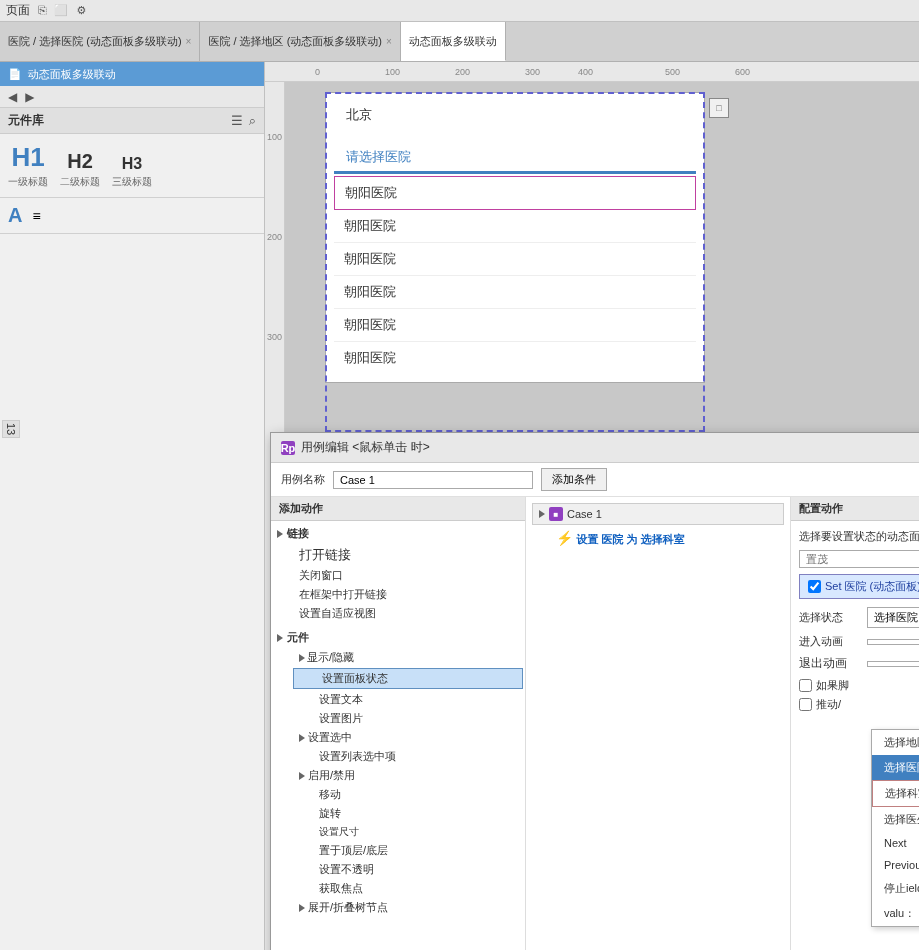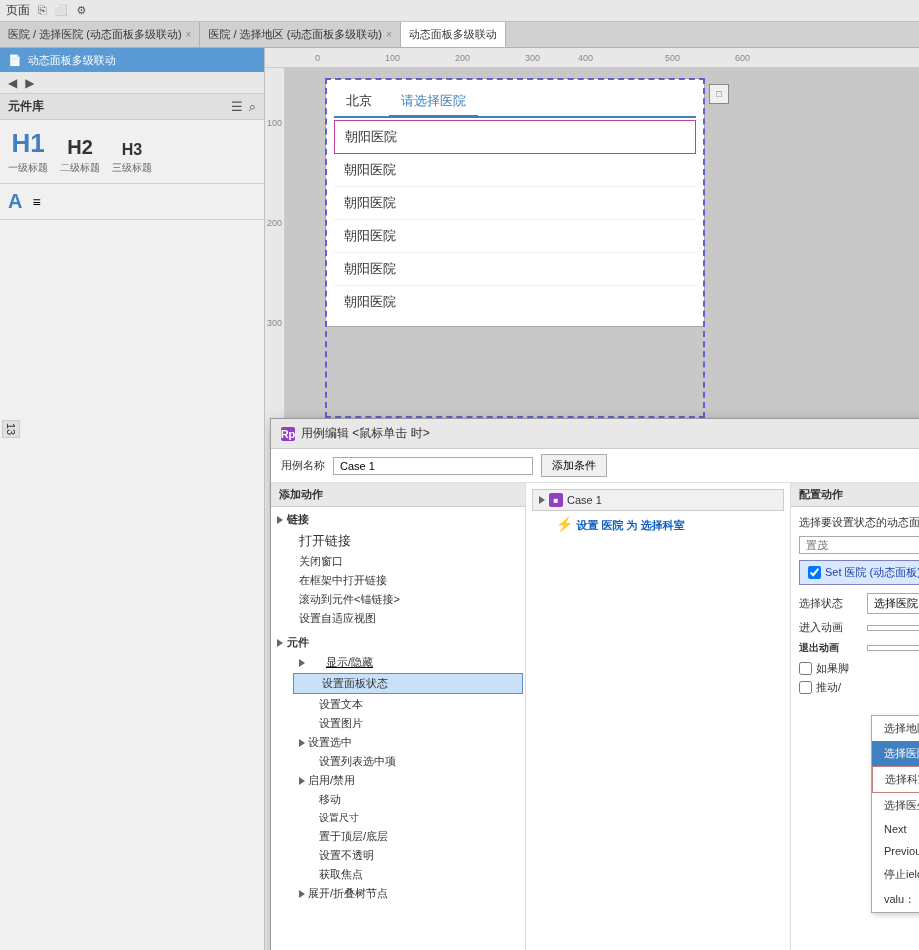--- a/index.html
+++ b/index.html
@@ -10,21 +10,21 @@
 </head>
 <body>
 
 <div style="display:flex; height:22px; background:#e8e8e8; border-bottom:1px solid #c0c0c0; align-items:center; padding:0 6px; gap:8px;">
   <span style="font-size:12px; color:#333;">页面</span>
   <span style="font-size:11px; color:#555; cursor:pointer;">⎘</span>
   <span style="font-size:11px; color:#555; cursor:pointer;">⬜</span>
   <span style="font-size:11px; color:#555; cursor:pointer;">⚙</span>
 </div>
 
-<div style="display:flex; align-items:stretch; background:#d0d0d0; height:26px; border-bottom:1px solid #b0b0b0;">
+<div style="display:flex; align-items:stretch; background:#d0d0d0; height:40px; border-bottom:1px solid #b0b0b0;">
   <div style="display:flex;align-items:center;padding:0 8px;background:#d0d0d0;border-right:1px solid #b0b0b0;font-size:11px;color:#333;gap:4px;cursor:pointer;">
     <span>医院 / 选择医院 (动态面板多级联动)</span>
     <span style="font-size:10px;color:#888;cursor:pointer;">×</span>
   </div>
   <div style="display:flex;align-items:center;padding:0 8px;background:#d0d0d0;border-right:1px solid #b0b0b0;font-size:11px;color:#333;gap:4px;cursor:pointer;">
     <span>医院 / 选择地区 (动态面板多级联动)</span>
     <span style="font-size:10px;color:#888;cursor:pointer;">×</span>
   </div>
   <div style="display:flex;align-items:center;padding:0 8px;background:#fff;border-right:1px solid #b0b0b0;font-size:11px;color:#333;gap:4px;cursor:pointer;border-bottom:1px solid #fff;">
     <span>动态面板多级联动</span>
@@ -100,21 +100,21 @@
       <span style="position:absolute;top:150px;left:2px;">200</span>
       <span style="position:absolute;top:250px;left:2px;">300</span>
     </div>
 
     <div style="position:absolute;top:20px;left:20px;right:0;bottom:0;">
 
       <div style="position:absolute;top:10px;left:40px;background:white;width:380px;border:1px solid #aaa;">
 
         <div style="padding:8px;">
 
-          <div style="display:flex;gap:5px;border-bottom:2px solid #4080c0;padding-bottom:0;">
+          <div style="display:flex;gap:14px;border-bottom:2px solid #4080c0;padding-bottom:0;flex-direction:column;">
             <div style="font-size:13px;color:#333;padding:5px 12px;">北京</div>
             <div style="font-size:13px;color:#4080c0;padding:5px 12px;border-bottom:3px solid #4080c0;margin-bottom:-2px;cursor:pointer;">请选择医院</div>
           </div>
 
           <div style="padding:7px 10px;border:1px solid #c040a0;font-size:13px;color:#333;cursor:pointer;margin-top:2px;">朝阳医院</div>
           <div style="padding:7px 10px;border-bottom:1px solid #eee;font-size:13px;color:#333;cursor:pointer;">朝阳医院</div>
           <div style="padding:7px 10px;border-bottom:1px solid #eee;font-size:13px;color:#333;cursor:pointer;">朝阳医院</div>
           <div style="padding:7px 10px;border-bottom:1px solid #eee;font-size:13px;color:#333;cursor:pointer;">朝阳医院</div>
           <div style="padding:7px 10px;border-bottom:1px solid #eee;font-size:13px;color:#333;cursor:pointer;">朝阳医院</div>
           <div style="padding:7px 10px;font-size:13px;color:#333;cursor:pointer;">朝阳医院</div>
@@ -155,48 +155,48 @@
           <div style="flex:1;overflow-y:auto;padding:2px 0;">
 
             <div style="display:flex;align-items:center;gap:4px;padding:3px 6px;cursor:pointer;">
               <span style="display:inline-block;width:0;height:0;border-top:4px solid transparent;border-bottom:4px solid transparent;border-left:6px solid #666;"></span>
               <span style="font-size:11px;font-weight:bold;color:#333;">链接</span>
             </div>
             <div style="padding-left:20px;">
               <div style="padding:2px 8px;font-size:13px;color:#333;cursor:pointer;">打开链接</div>
               <div style="padding:2px 8px;font-size:11px;color:#333;cursor:pointer;">关闭窗口</div>
               <div style="padding:2px 8px;font-size:11px;color:#333;cursor:pointer;">在框架中打开链接</div>
-              <div style="padding:2px 8px;font-size:11px;color:#333;cursor:pointer;">滚动到元件&lt;锚链接&gt;</div>
               <div style="padding:2px 8px;font-size:11px;color:#333;cursor:pointer;">设置自适应视图</div>
             </div>
 
             <div style="height:4px;"></div>
 
             <div style="display:flex;align-items:center;gap:4px;padding:3px 6px;cursor:pointer;">
               <span style="display:inline-block;width:0;height:0;border-top:4px solid transparent;border-bottom:4px solid transparent;border-left:6px solid #666;"></span>
               <span style="font-size:11px;font-weight:bold;color:#333;">元件</span>
             </div>
             <div style="padding-left:20px;">
-              <div style="display:flex;align-items:center;gap:21px;padding:2px 8px;cursor:pointer;text-decoration:underline;">
+              <div style="display:flex;align-items:center;gap:2px;padding:2px 8px;cursor:pointer;">
                 <span style="display:inline-block;width:0;height:0;border-top:4px solid transparent;border-bottom:4px solid transparent;border-left:6px solid #666;"></span>
                 <span style="font-size:11px;color:#333;">显示/隐藏</span>
               </div>
               <div style="padding:2px 8px 2px 28px;font-size:11px;color:#333;cursor:pointer;background:#c8e0f8;border:1px solid #6090c0;margin:1px 2px;">设置面板状态</div>
               <div style="padding:2px 8px 2px 28px;font-size:11px;color:#333;cursor:pointer;">设置文本</div>
               <div style="padding:2px 8px 2px 28px;font-size:11px;color:#333;cursor:pointer;">设置图片</div>
               <div style="display:flex;align-items:center;gap:3px;padding:2px 8px;cursor:pointer;">
                 <span style="display:inline-block;width:0;height:0;border-top:4px solid transparent;border-bottom:4px solid transparent;border-left:6px solid #666;"></span>
                 <span style="font-size:11px;color:#333;">设置选中</span>
               </div>
               <div style="padding:2px 8px 2px 28px;font-size:11px;color:#333;cursor:pointer;">设置列表选中项</div>
               <div style="display:flex;align-items:center;gap:3px;padding:2px 8px;cursor:pointer;">
                 <span style="display:inline-block;width:0;height:0;border-top:4px solid transparent;border-bottom:4px solid transparent;border-left:6px solid #666;"></span>
                 <span style="font-size:11px;color:#333;">启用/禁用</span>
               </div>
               <div style="padding:2px 8px 2px 28px;font-size:11px;color:#333;cursor:pointer;">移动</div>
+              <div style="padding:2px 8px 2px 28px;font-size:11px;color:#333;cursor:pointer;">旋转</div>
               <div style="padding:2px 8px 2px 28px;font-size:10px;color:#333;cursor:pointer;">设置尺寸</div>
               <div style="padding:2px 8px 2px 28px;font-size:11px;color:#333;cursor:pointer;">置于顶层/底层</div>
               <div style="padding:2px 8px 2px 28px;font-size:11px;color:#333;cursor:pointer;">设置不透明</div>
               <div style="padding:2px 8px 2px 28px;font-size:11px;color:#333;cursor:pointer;">获取焦点</div>
               <div style="display:flex;align-items:center;gap:3px;padding:2px 8px;cursor:pointer;">
                 <span style="display:inline-block;width:0;height:0;border-top:4px solid transparent;border-bottom:4px solid transparent;border-left:6px solid #666;"></span>
                 <span style="font-size:11px;color:#333;">展开/折叠树节点</span>
               </div>
             </div>
           </div>
@@ -244,21 +244,21 @@
                 <div style="border:1px solid #aaa;padding:2px 6px;font-size:11px;width:130px;background:white;cursor:pointer;display:flex;align-items:center;justify-content:space-between;">
                   <span>选择医院</span>
 
                 </div>
               </div>
               <div style="display:flex;align-items:center;gap:8px;margin-bottom:6px;">
                 <span style="font-size:11px;color:#333;width:60px;">进入动画</span>
                 <div style="border:1px solid #aaa;padding:2px 6px;font-size:11px;width:130px;background:white;cursor:pointer;"></div>
               </div>
               <div style="display:flex;align-items:center;gap:8px;margin-bottom:6px;">
-                <span style="font-size:10px;color:#333;width:60px;font-weight:bold;">退出动画</span>
+                <span style="font-size:12px;color:#333;width:60px;">退出动画</span>
                 <div style="border:1px solid #aaa;padding:2px 6px;font-size:11px;width:130px;background:white;cursor:pointer;"></div>
               </div>
             </div>
 
             <div style="margin-top:4px;">
               <div style="display:flex;align-items:center;gap:4px;margin-bottom:4px;">
                 <input type="checkbox" style="">
                 <span style="font-size:11px;color:#333;">如果脚</span>
               </div>
               <div style="display:flex;align-items:center;gap:4px;">

